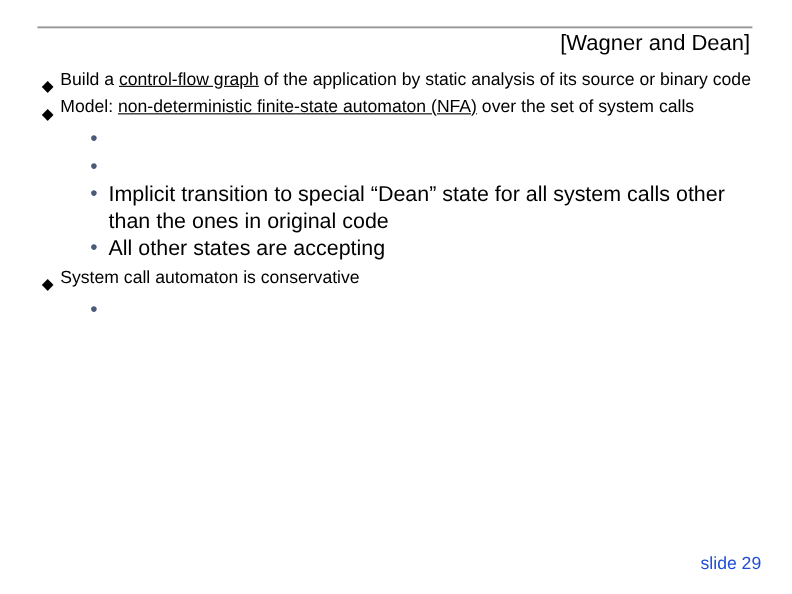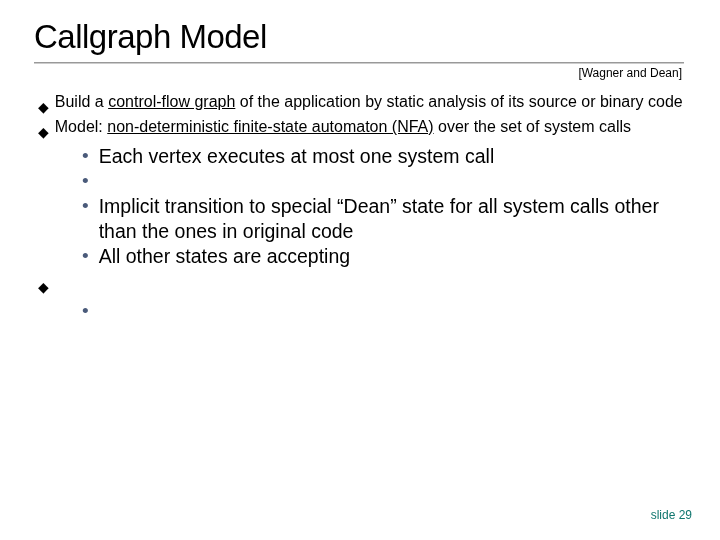--- a/index.html
+++ b/index.html
@@ -23,21 +23,21 @@
   }
   .hr {
     height: 2px;
     background: linear-gradient(to bottom, #999 0%, #999 50%, #ccc 50%, #ccc 100%);
     margin-top: 6px;
     margin-bottom: 2px;
     width: 650px;
   }
   .citation {
     text-align: right;
-    font-size: 12px;
+    font-size: 20px;
     color: #000;
     margin-right: 4px;
     margin-bottom: 12px;
   }
   .content {
     padding: 0 0 0 4px;
   }
   .l1 {
     display: flex;
     align-items: flex-start;
@@ -72,64 +72,63 @@
   }
   .l2 .text {
     font-size: 19.5px;
     line-height: 1.25;
     color: #000;
   }
   .footer {
     position: absolute;
     bottom: 18px;
     right: 28px;
-    font-size: 12px;
-    color: #0f766e;
+    font-size: 16px;
+    color: #1d4ed8;
   }
 </style>
 </head>
 <body>
 
 <div class="slide">
-  <div class="title">Callgraph Model</div>
   <div class="hr"></div>
   <div class="citation">[Wagner and Dean]</div>
 
   <div class="content">
 
     <div class="l1">
       <span class="bullet">◆</span>
       <span class="text"><span>Build a </span><u>control-flow graph</u><span> of the application by static analysis of its source or binary code</span></span>
     </div>
 
     <div class="l1">
       <span class="bullet">◆</span>
       <span class="text"><span>Model: </span><u>non-deterministic finite-state automaton (NFA)</u><span> over the set of system calls</span></span>
     </div>
 
     <div class="l2-group">
       <div class="l2">
         <span class="bullet">•</span>
-        <span class="text">Each vertex executes at most one system call</span>
       </div>
       <div class="l2">
         <span class="bullet">•</span>
       </div>
       <div class="l2">
         <span class="bullet">•</span>
         <span class="text">Implicit transition to special “Dean” state for all system calls other than the ones in original code</span>
       </div>
       <div class="l2">
         <span class="bullet">•</span>
         <span class="text">All other states are accepting</span>
       </div>
     </div>
 
     <div class="l1">
       <span class="bullet">◆</span>
+      <span class="text">System call automaton is conservative</span>
     </div>
 
     <div class="l2-group">
       <div class="l2">
         <span class="bullet">•</span>
       </div>
     </div>
 
   </div>
 </div>

